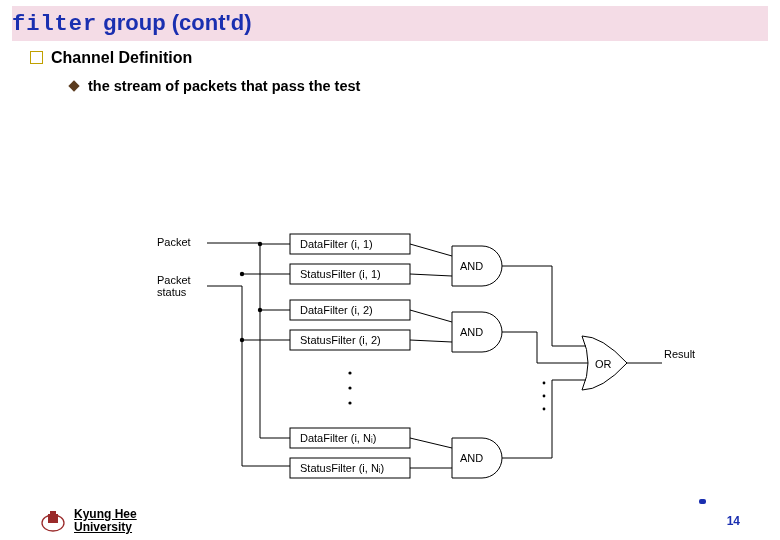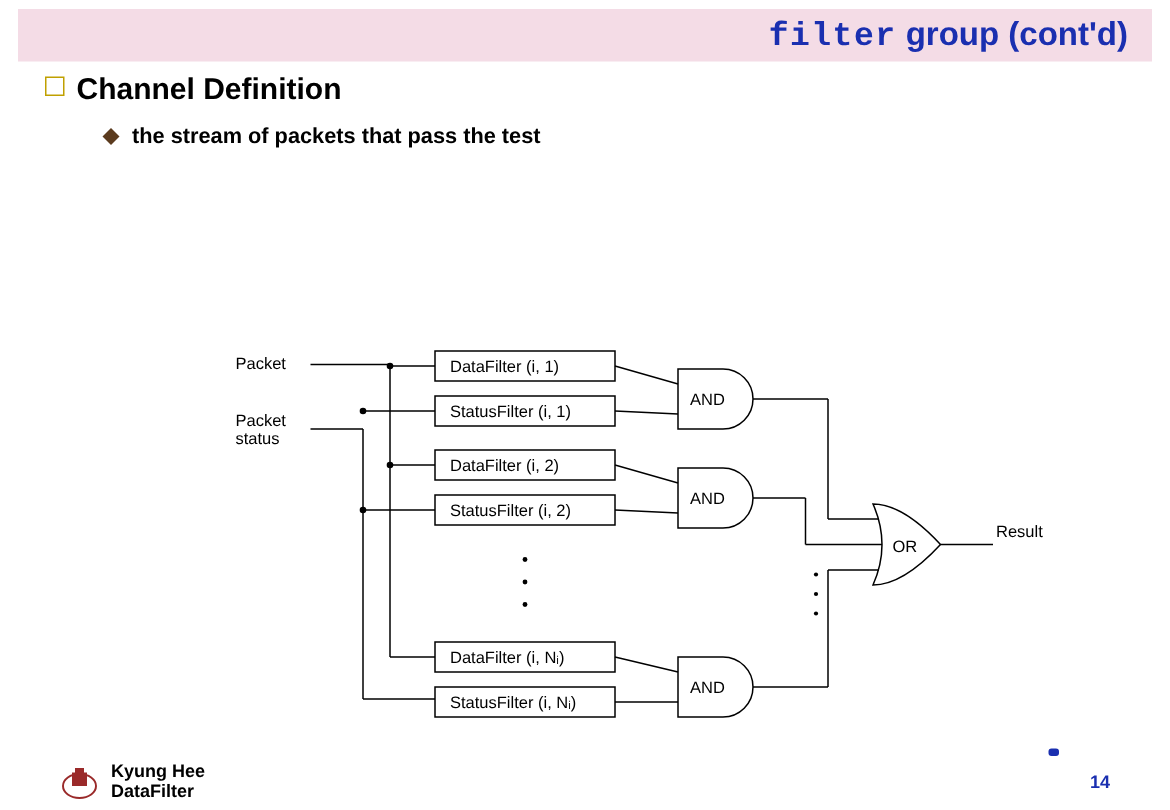--- a/index.html
+++ b/index.html
@@ -9,21 +9,21 @@
     height: 540px;
     background: #ffffff;
     font-family: Arial, Helvetica, sans-serif;
     color: #000;
     overflow: hidden;
     position: relative;
   }
   .title-bar {
     margin: 6px 12px 0 12px;
     background: #f4dce6;
-    text-align: right;
+    text-align: left;
     padding: 4px 16px 4px 0;
   }
   .title-bar .mono {
     font-family: "Courier New", Courier, monospace;
     font-size: 22px;
     color: #1a2fb0;
     font-weight: bold;
     letter-spacing: 1px;
   }
   .title-bar .rest {
@@ -31,21 +31,21 @@
     color: #1a2fb0;
     font-weight: bold;
   }
   .section {
     margin: 8px 30px 0 30px;
   }
   .section-heading {
     display: flex;
     align-items: flex-start;
     font-weight: bold;
-    font-size: 20px;
+    font-size: 16px;
     margin-bottom: 10px;
   }
   .sq-bullet {
     width: 11px;
     height: 11px;
     border: 1.5px solid #c0a000;
     margin-right: 8px;
     margin-top: 2px;
     flex: 0 0 auto;
   }
@@ -104,22 +104,23 @@
     bottom: 6px;
     width: 100%;
     display: flex;
     align-items: center;
     justify-content: space-between;
     padding: 0 40px 0 40px;
     box-sizing: border-box;
   }
   .footer-left {
     display: flex;
-    align-items: flex-end;
+    align-items: center;
     gap: 8px;
+    text-decoration: underline;
   }
   .uni-logo {
     width: 26px;
     height: 24px;
   }
   .uni-name {
     font-size: 12px;
     font-weight: bold;
     line-height: 1.1;
   }
@@ -254,17 +255,17 @@
 
 <div class="footer">
   <div class="footer-left">
     <svg class="uni-logo" viewBox="0 0 26 24">
       <ellipse cx="13" cy="14" rx="11" ry="8" fill="none" stroke="#9a2a2a" stroke-width="1.3"></ellipse>
       <rect x="8" y="5" width="10" height="9" fill="#9a2a2a"></rect>
       <rect x="10" y="2" width="6" height="4" fill="#9a2a2a"></rect>
     </svg>
     <div class="uni-name">
       <div>Kyung Hee</div>
-      <div>DataFilter</div>
+      <div>University</div>
     </div>
   </div>
   <div class="page-num">14</div>
 </div>
 
 </body></html>

